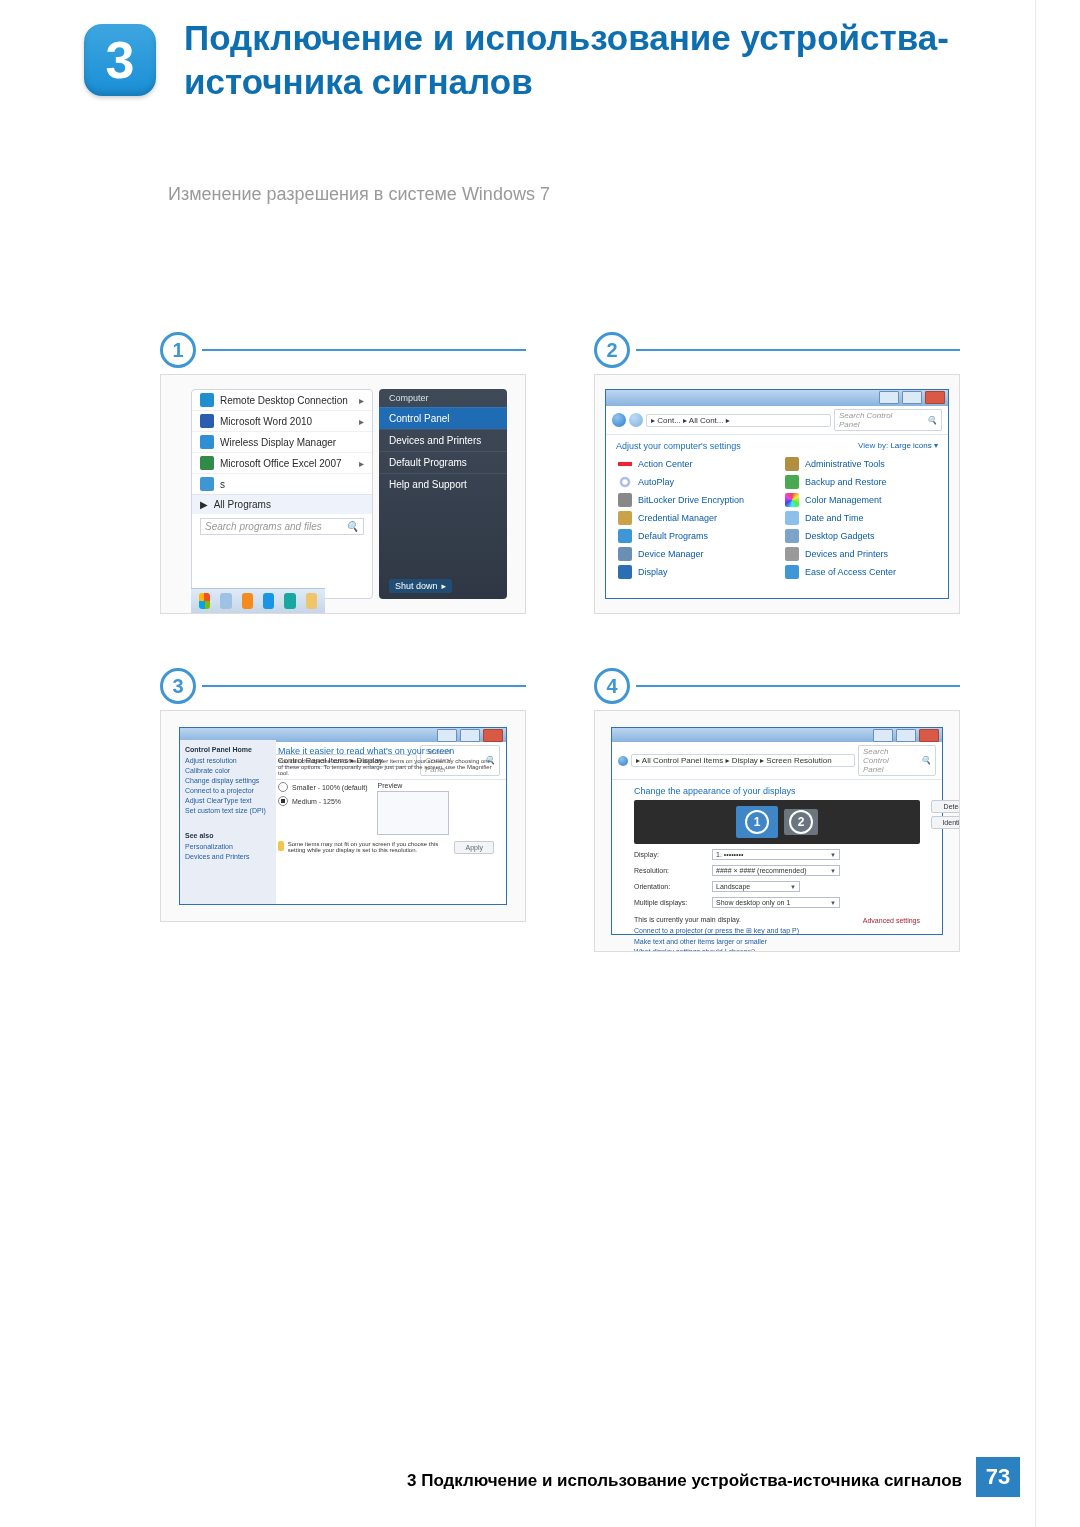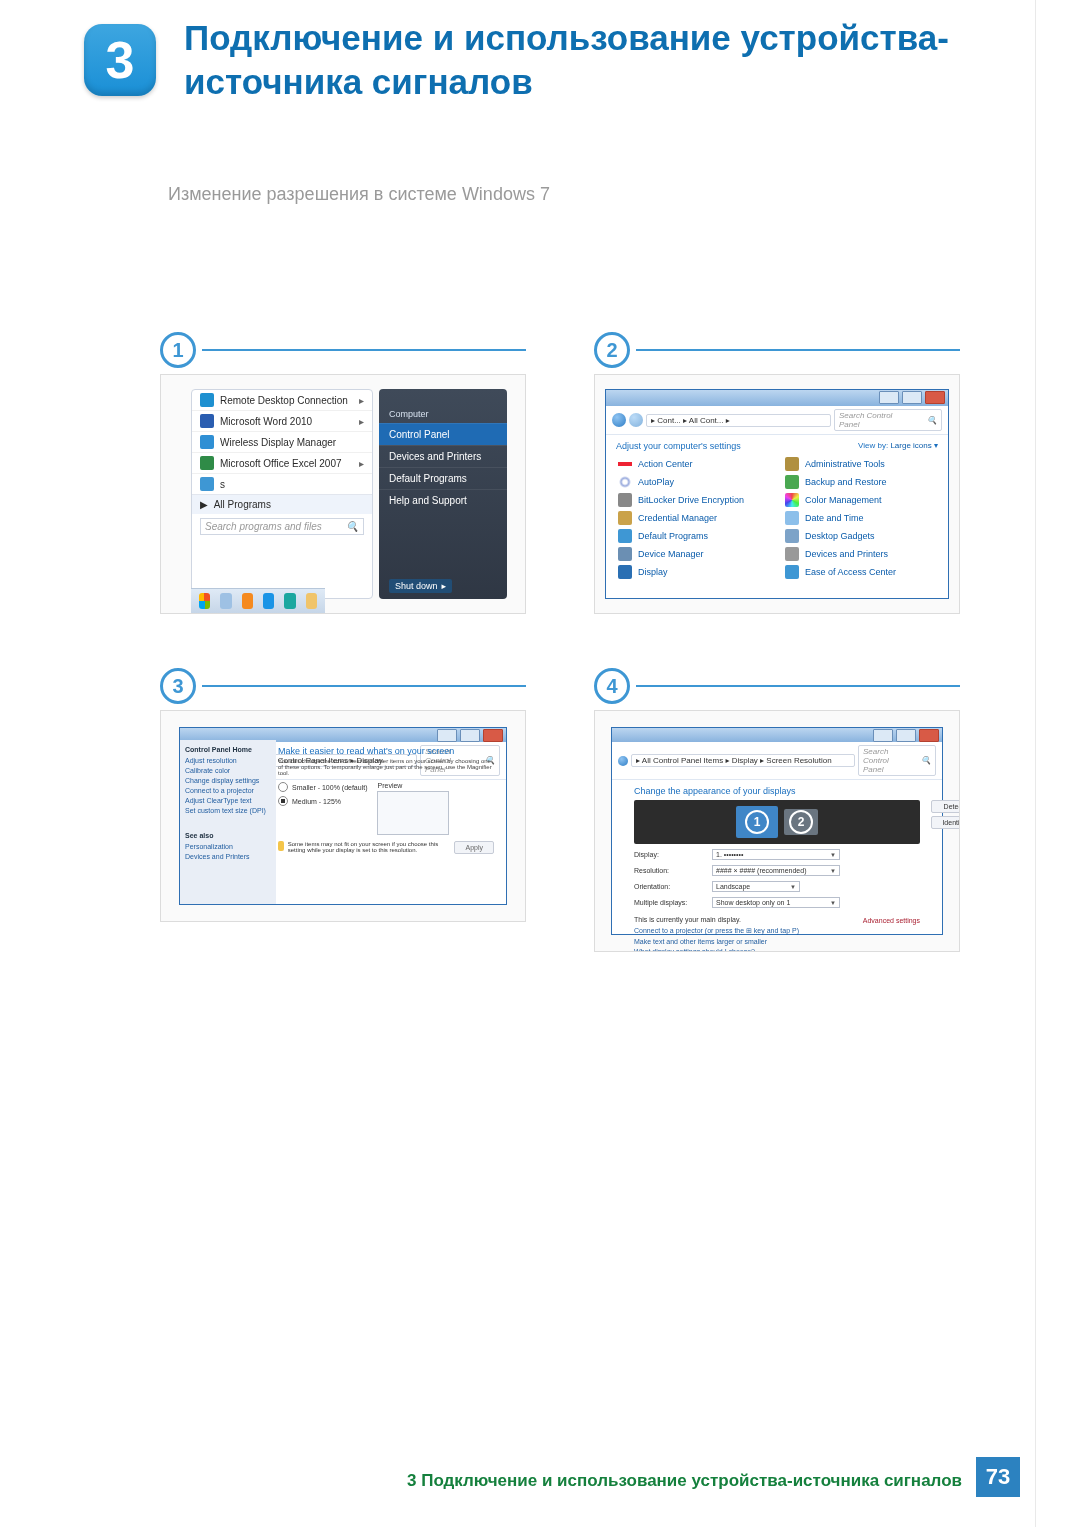--- a/index.html
+++ b/index.html
@@ -131,21 +131,21 @@
     border-radius:2px;background:#8fb8e6;}
   .p1-item .arrow-r{margin-left:auto;color:#666;}
   .p1-search{
     margin:4px 8px; padding:2px 4px; border:1px solid #cfd6e2;
     border-radius:0; color:#999; font-style:italic;
     display:flex;align-items:center;gap:4px;
   }
   .p1-search .mag{margin-left:auto;color:#5a8fc7;}
   .p1-allprog{background:#eef3fb;padding:4px 8px;display:flex;align-items:center;gap:6px;}
   .p1-allprog .tri{color:#2a2a2a;}
-  .p1-r-head{padding:4px 10px;font-size:9px;color:#d6e1ee;margin-top:16px;}
+  .p1-r-head{padding:4px 10px;font-size:9px;color:#d6e1ee;}
   .p1-r-item{padding:5px 10px;border-top:1px solid rgba(255,255,255,.08);}
   .p1-r-active{background:#1f6bb4;}
   .p1-r-foot{position:absolute;bottom:6px;left:10px;right:10px;display:flex;align-items:center;gap:6px;}
   .p1-r-foot .btn{background:#214d75;border-radius:2px;padding:2px 6px;font-size:9px;display:flex;align-items:center;gap:4px;margin-top:11px;}
   .p1-taskbar{position:absolute;left:30px;bottom:0;height:24px;right:200px;
     display:flex;gap:10px;padding:0 8px;align-items:center;
     background:linear-gradient(180deg,#dfeaf6,#c6d6e8);border-top:1px solid #b7c7da;}
   .p1-taskbar .tb{width:18px;height:16px;border-radius:3px;}
   .tb-win{background:conic-gradient(#f25022 0 25%,#7fba00 0 50%,#00a4ef 0 75%,#ffb900 0);}    
   .tb-ie{background:#1a94e6;}
@@ -229,21 +229,21 @@
   .p4-link.red{color:#a23;margin-right:0;}
   .p4-advbar{display:flex;justify-content:space-between;align-items:center;margin-top:6px;font-size:7px;}
 
   
   .footer {
     position: absolute;
     bottom: 30px;
     right: 60px;
     display:flex; align-items:center; gap: 14px;
   }
-  .footer .txt{font-size: 17px;color:#15803d;font-weight:600;margin-top:8px;}
+  .footer .txt{font-size: 17px;color:#000000;font-weight:600;margin-top:8px;}
   .footer .pg{
     width:44px;height:40px;background:#2c82c0;color:#fff;
     display:flex;align-items:center;justify-content:center;
     font-size:22px;font-weight:700;
   }
 
   
   .moncircle{position:relative;width:34px;height:28px;}
   .moncircle .c{width:20px;height:20px;border:2px solid #fff;border-radius:50%;
     position:absolute;top:50%;left:50%;transform:translate(-50%,-50%);

